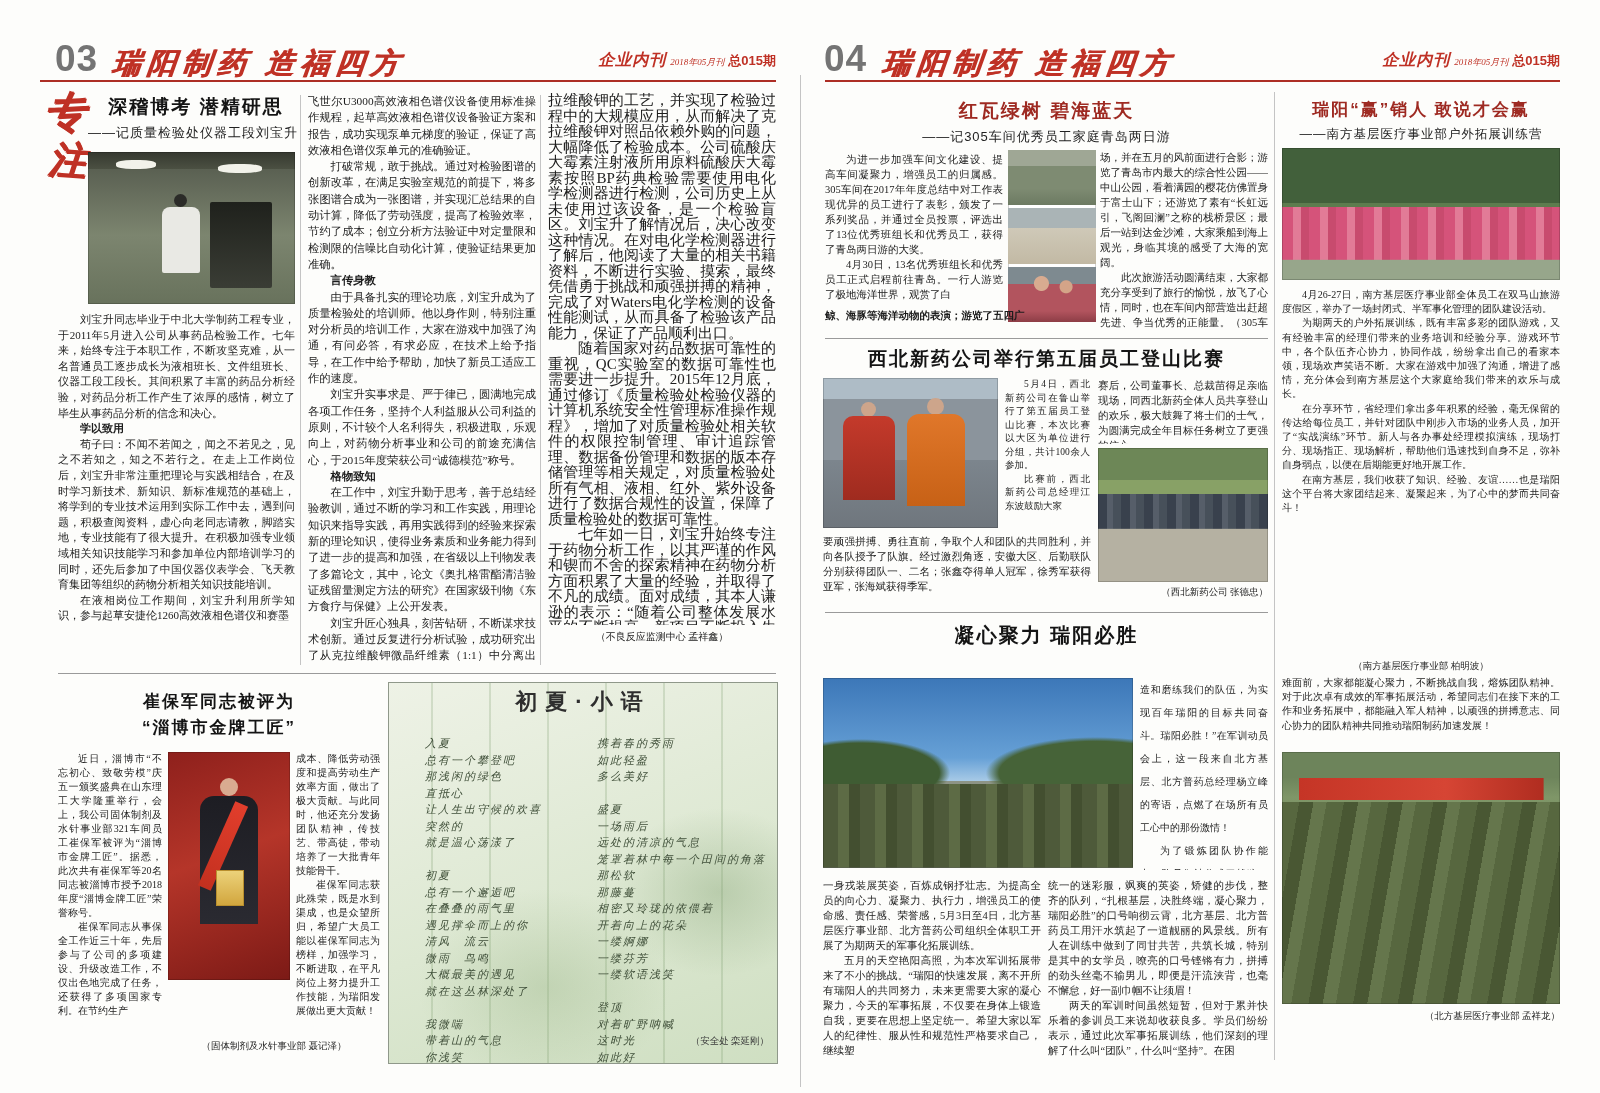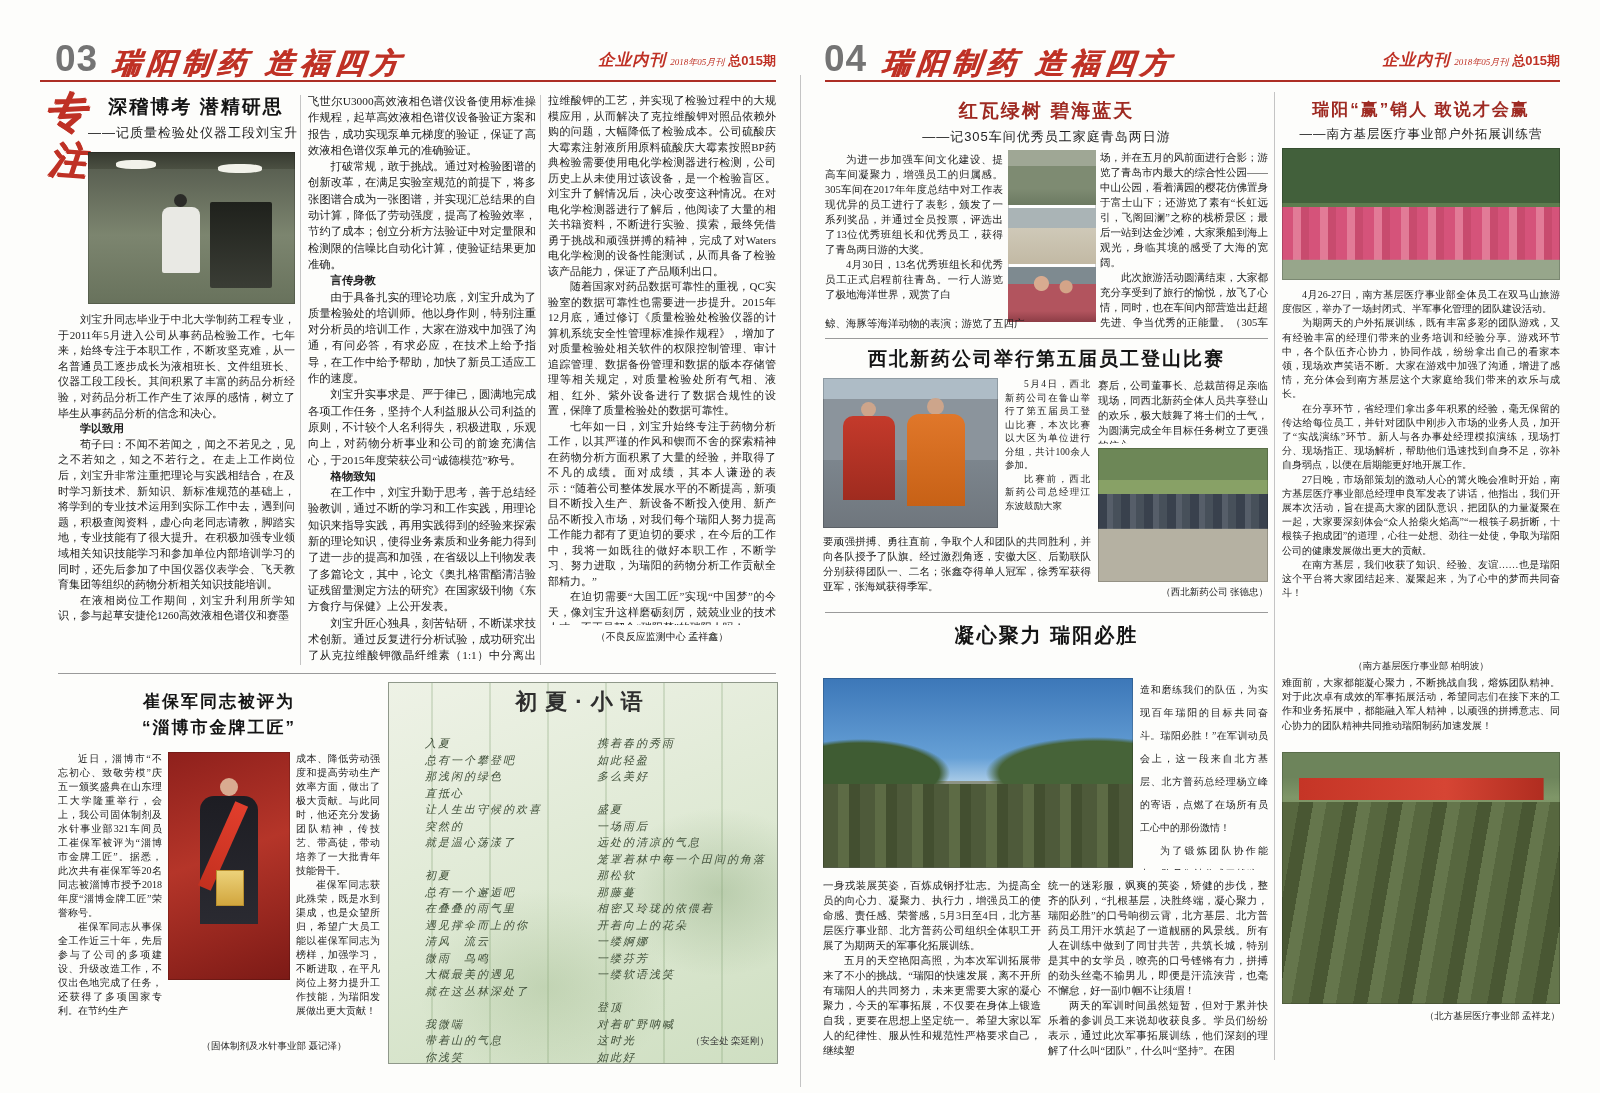--- a/index.html
+++ b/index.html
@@ -125,21 +125,21 @@
       <p class="noindent">飞世尔U3000高效液相色谱仪设备使用标准操作规程，起草高效液相色谱仪设备验证方案和报告，成功实现泵单元梯度的验证，保证了高效液相色谱仪泵单元的准确验证。</p>
       <p>打破常规，敢于挑战。通过对检验图谱的创新改革，在满足实验室规范的前提下，将多张图谱合成为一张图谱，并实现汇总结果的自动计算，降低了劳动强度，提高了检验效率，节约了成本；创立分析方法验证中对定量限和检测限的信噪比自动化计算，使验证结果更加准确。</p>
       <p class="subhead">言传身教</p>
       <p>由于具备扎实的理论功底，刘宝升成为了质量检验处的培训师。他以身作则，特别注重对分析员的培训工作，大家在游戏中加强了沟通，有问必答，有求必应，在技术上给予指导，在工作中给予帮助，加快了新员工适应工作的速度。</p>
       <p>刘宝升实事求是、严于律已，圆满地完成各项工作任务，坚持个人利益服从公司利益的原则，不计较个人名利得失，积极进取，乐观向上，对药物分析事业和公司的前途充满信心，于2015年度荣获公司“诚德模范”称号。</p>
       <p class="subhead">格物致知</p>
       <p>在工作中，刘宝升勤于思考，善于总结经验教训，通过不断的学习和工作实践，用理论知识来指导实践，再用实践得到的经验来探索新的理论知识，使得业务素质和业务能力得到了进一步的提高和加强，在省级以上刊物发表了多篇论文，其中，论文《奥扎格雷酯清洁验证残留量测定方法的研究》在国家级刊物《东方食疗与保健》上公开发表。</p>
       <p>刘宝升匠心独具，刻苦钻研，不断谋求技术创新。通过反复进行分析试验，成功研究出了从克拉维酸钾微晶纤维素（1:1）中分离出克</p>
     </div>
   <div class="abs vline" style="left:540px;top:95px;height:570px;"></div>
-  <div class="abs bt" style="left:548px;top:93px;width:228px;height:532px;overflow:hidden;font-size:11px;line-height:15.5px;">
+  <div class="abs bt" style="left:548px;top:93px;width:228px;height:532px;overflow:hidden;font-size:15px;line-height:15.5px;">
       <p class="noindent">拉维酸钾的工艺，并实现了检验过程中的大规模应用，从而解决了克拉维酸钾对照品依赖外购的问题，大幅降低了检验成本。公司硫酸庆大霉素注射液所用原料硫酸庆大霉素按照BP药典检验需要使用电化学检测器进行检测，公司历史上从未使用过该设备，是一个检验盲区。刘宝升了解情况后，决心改变这种情况。在对电化学检测器进行了解后，他阅读了大量的相关书籍资料，不断进行实验、摸索，最终凭借勇于挑战和顽强拼搏的精神，完成了对Waters电化学检测的设备性能测试，从而具备了检验该产品能力，保证了产品顺利出口。</p>
       <p>随着国家对药品数据可靠性的重视，QC实验室的数据可靠性也需要进一步提升。2015年12月底，通过修订《质量检验处检验仪器的计算机系统安全性管理标准操作规程》，增加了对质量检验处相关软件的权限控制管理、审计追踪管理、数据备份管理和数据的版本存储管理等相关规定，对质量检验处所有气相、液相、红外、紫外设备进行了数据合规性的设置，保障了质量检验处的数据可靠性。</p>
       <p>七年如一日，刘宝升始终专注于药物分析工作，以其严谨的作风和锲而不舍的探索精神在药物分析方面积累了大量的经验，并取得了不凡的成绩。面对成绩，其本人谦逊的表示：“随着公司整体发展水平的不断提高，新项目不断投入生产、新设备不断投入使用、新产品不断投入市场，对我们每个瑞阳人努力提高工作能力都有了更迫切的要求，在今后的工作中，我将一如既往的做好本职工作，不断学习、努力进取，为瑞阳的药物分析工作贡献全部精力。”</p>
       <p>在迫切需要“大国工匠”实现“中国梦”的今天，像刘宝升这样磨砺刻厉，兢兢业业的技术人才，不正是契合“瑞阳梦”的瑞阳人吗！</p>
     </div>
   <div class="abs byline" style="left:548px;top:630px;width:228px;">（不良反应监测中心  孟祥鑫）</div>
 
   <div class="abs grayline" style="left:58px;top:673px;width:718px;height:1px;"></div>
 
   <div class="abs atitle" style="left:58px;top:716px;width:322px;font-size:17px;">“淄博市金牌工匠”</div>
@@ -225,21 +225,21 @@
   <div class="abs asub" style="left:825px;top:128px;width:443px;font-size:13px;">——记305车间优秀员工家庭青岛两日游</div>
   <div class="abs bt" style="left:825px;top:152px;width:178px;height:162px;overflow:hidden;font-size:10.5px;line-height:15px;">
       <p>为进一步加强车间文化建设、提高车间凝聚力，增强员工的归属感。305车间在2017年年度总结中对工作表现优异的员工进行了表彰，颁发了一系列奖品，并通过全员投票，评选出了13位优秀班组长和优秀员工，获得了青岛两日游的大奖。</p>
       <p>4月30日，13名优秀班组长和优秀员工正式启程前往青岛。一行人游览了极地海洋世界，观赏了白</p>
     </div>
   <div class="photo collage" style="left:1008px;top:150px;width:88px;height:172px;">
     <div class="cg1"></div>
     <div class="cg2"></div>
     <div class="cg3"></div>
   </div>
-  <div class="abs bt" style="left:825px;top:316px;width:270px;font-size:10.5px;line-height:15px;">
+  <div class="abs bt" style="left:825px;top:308px;width:270px;font-size:10.5px;line-height:15px;font-weight:bold;">
     <p class="noindent">鲸、海豚等海洋动物的表演；游览了五四广</p>
   </div>
   <div class="abs bt" style="left:1100px;top:150px;width:168px;height:182px;overflow:hidden;font-size:10.5px;line-height:15px;">
       <p class="noindent">场，并在五月的风前面进行合影；游览了青岛市内最大的综合性公园——中山公园，看着满园的樱花仿佛置身于富士山下；还游览了素有“长虹远引，飞阁回澜”之称的栈桥景区；最后一站到达金沙滩，大家乘船到海上观光，身临其境的感受了大海的宽阔。</p>
       <p>此次旅游活动圆满结束，大家都充分享受到了旅行的愉悦，放飞了心情，同时，也在车间内部营造出赶超先进、争当优秀的正能量。（305车间 贾香娟）</p>
     </div>
   <div class="abs grayline" style="left:825px;top:338px;width:443px;height:1px;"></div>
 
   <div class="abs atitle" style="left:825px;top:346px;width:443px;font-size:19px;">西北新药公司举行第五届员工登山比赛</div>
   <div class="photo ph-race" style="left:823px;top:378px;width:175px;height:150px;">
@@ -277,21 +277,20 @@
       <p>两天的军训时间虽然短暂，但对于累并快乐着的参训员工来说却收获良多。学员们纷纷表示，通过此次军事拓展训练，他们深刻的理解了什么叫“团队”，什么叫“坚持”。在困</p>
     </div>
 
   <div class="abs atitle red" style="left:1282px;top:98px;width:278px;font-size:17px;">瑞阳“赢”销人  敢说才会赢</div>
   <div class="abs asub" style="left:1282px;top:126px;width:278px;font-size:12.5px;">——南方基层医疗事业部户外拓展训练营</div>
   <div class="photo ph-pink" style="left:1282px;top:148px;width:278px;height:132px;"></div>
   <div class="abs bt" style="left:1282px;top:288px;width:278px;height:372px;overflow:hidden;font-size:10px;line-height:14.2px;">
       <p>4月26-27日，南方基层医疗事业部全体员工在双马山旅游度假区，举办了一场封闭式、半军事化管理的团队建设活动。</p>
       <p>为期两天的户外拓展训练，既有丰富多彩的团队游戏，又有经验丰富的经理们带来的业务培训和经验分享。游戏环节中，各个队伍齐心协力，协同作战，纷纷拿出自己的看家本领，现场欢声笑语不断。大家在游戏中加强了沟通，增进了感情，充分体会到南方基层这个大家庭给我们带来的欢乐与成长。</p>
       <p>在分享环节，省经理们拿出多年积累的经验，毫无保留的传达给每位员工，并针对团队中刚步入市场的业务人员，加开了“实战演练”环节。新人与各办事处经理模拟演练，现场打分、现场指正、现场解析，帮助他们迅速找到自身不足，弥补自身弱点，以便在后期能更好地开展工作。</p>
-      <p>27日晚，市场部策划的激动人心的篝火晚会准时开始，南方基层医疗事业部总经理申良军发表了讲话，他指出，我们开展本次活动，旨在提高大家的团队意识，把团队的力量凝聚在一起，大家要深刻体会“众人拾柴火焰高”“一根筷子易折断，十根筷子抱成团”的道理，心往一处想、劲往一处使，争取为瑞阳公司的健康发展做出更大的贡献。</p>
       <p>在南方基层，我们收获了知识、经验、友谊……也是瑞阳这个平台将大家团结起来、凝聚起来，为了心中的梦而共同奋斗！</p>
     </div>
   <div class="abs byline" style="left:1282px;top:660px;width:278px;font-size:9.5px;">（南方基层医疗事业部  柏明波）</div>
   <div class="abs bt" style="left:1282px;top:676px;width:278px;font-size:10px;line-height:14.2px;">
     <p class="noindent">难面前，大家都能凝心聚力，不断挑战自我，熔炼团队精神。对于此次卓有成效的军事拓展活动，希望同志们在接下来的工作和业务拓展中，都能融入军人精神，以顽强的拼搏意志、同心协力的团队精神共同推动瑞阳制药加速发展！</p>
   </div>
   <div class="photo ph-soldiers" style="left:1282px;top:752px;width:278px;height:252px;"></div>
   <div class="abs caption" style="left:1282px;top:1010px;width:278px;">（北方基层医疗事业部  孟祥龙）</div>
 
 </div>

